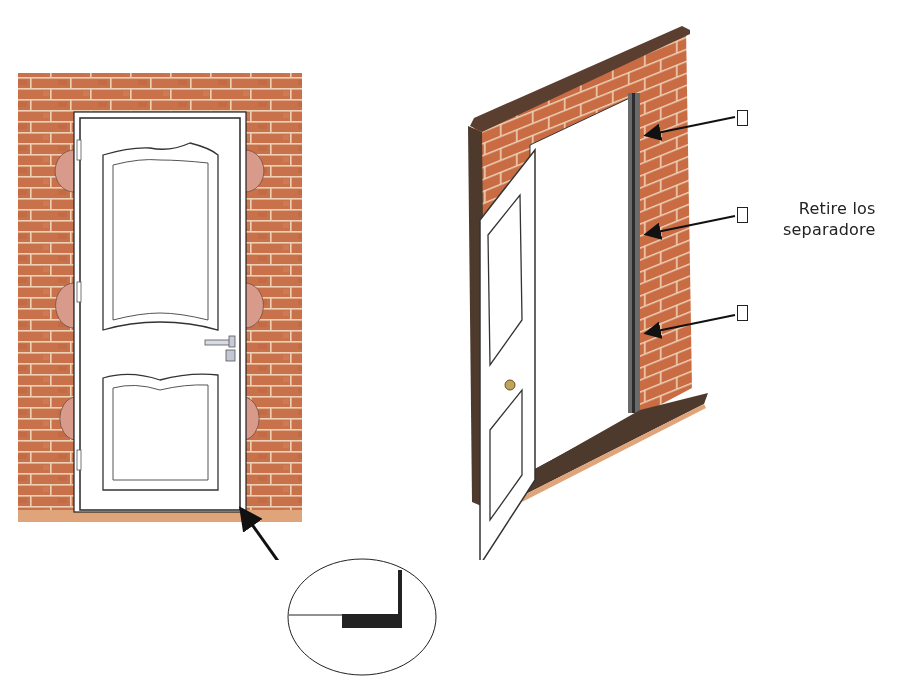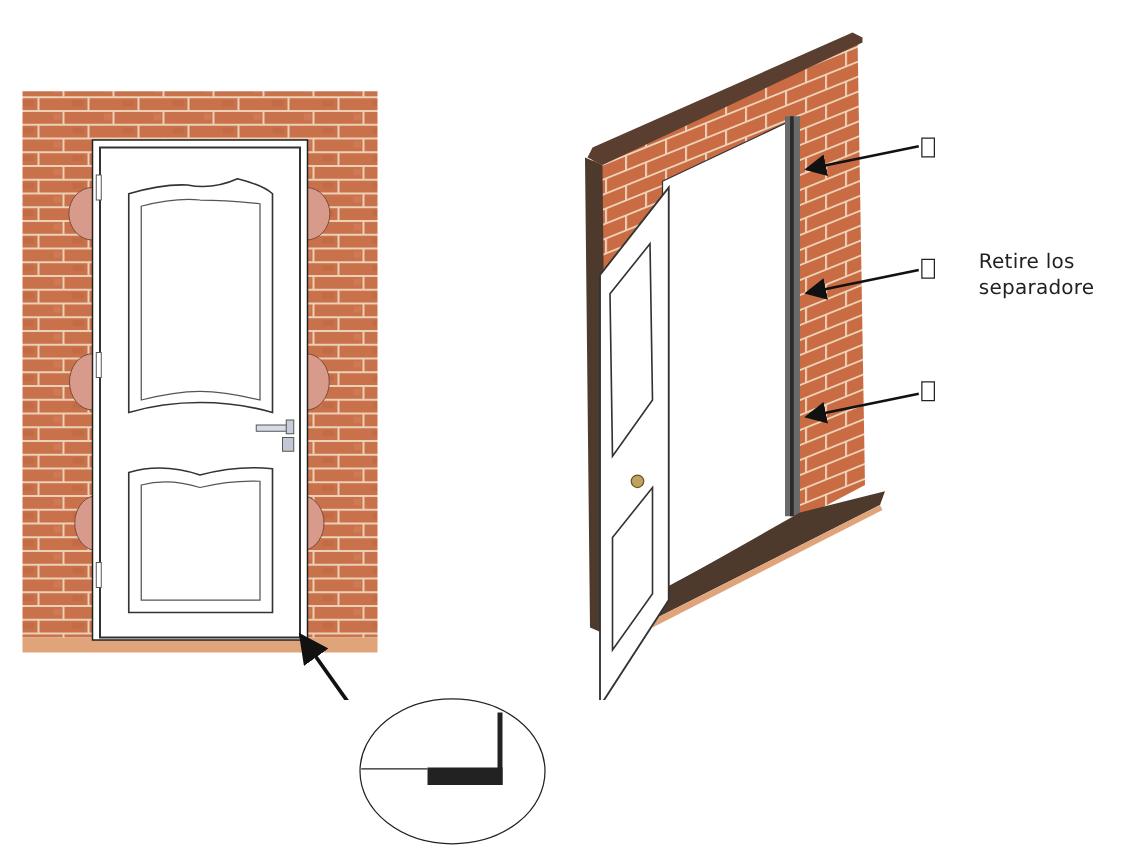--- a/index.html
+++ b/index.html
@@ -1,17 +1,17 @@
 <!DOCTYPE html>
 <html><head>
   <meta charset="utf-8">
   <style>
     html, body { margin: 0; padding: 0; background: #ffffff; }
     body { width: 899px; height: 681px; position: relative; overflow: hidden; font-family: "DejaVu Sans", sans-serif; }
-    .abs { position: absolute; }
+    .abs { position: absolute; text-align: right; }
     svg { display: block; }
     .label { color: #222222; font-size: 16px; line-height: 21px; letter-spacing: 0.2px; }
     .callout-box { width: 11px; height: 16px; border: 1.3px solid #222; background: #fff; box-sizing: border-box; }
   </style>
 </head>
 <body>
 
 <svg width="0" height="0" style="position:absolute">
   <defs>
     <pattern id="bricks" x="0" y="0" width="40" height="22" patternUnits="userSpaceOnUse">

